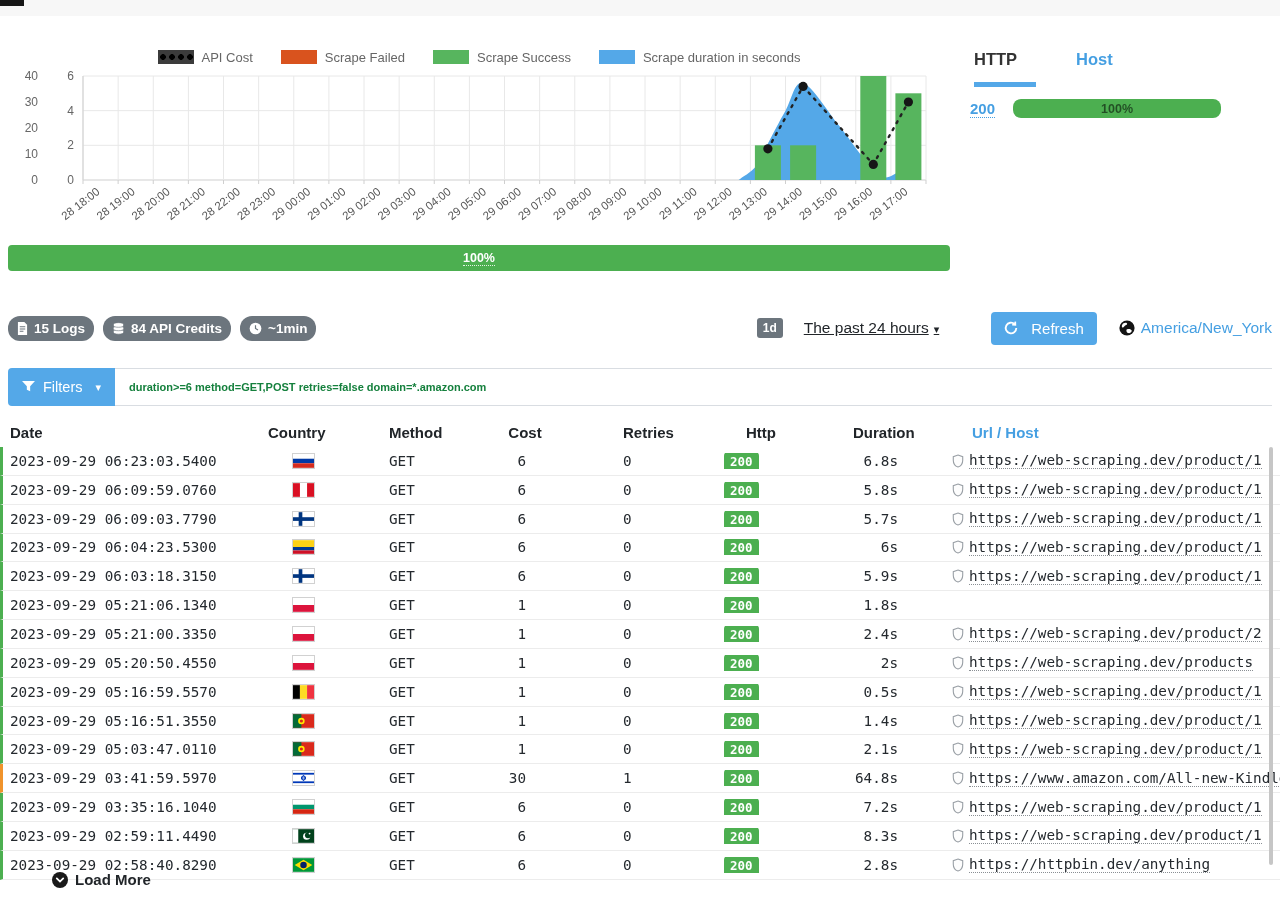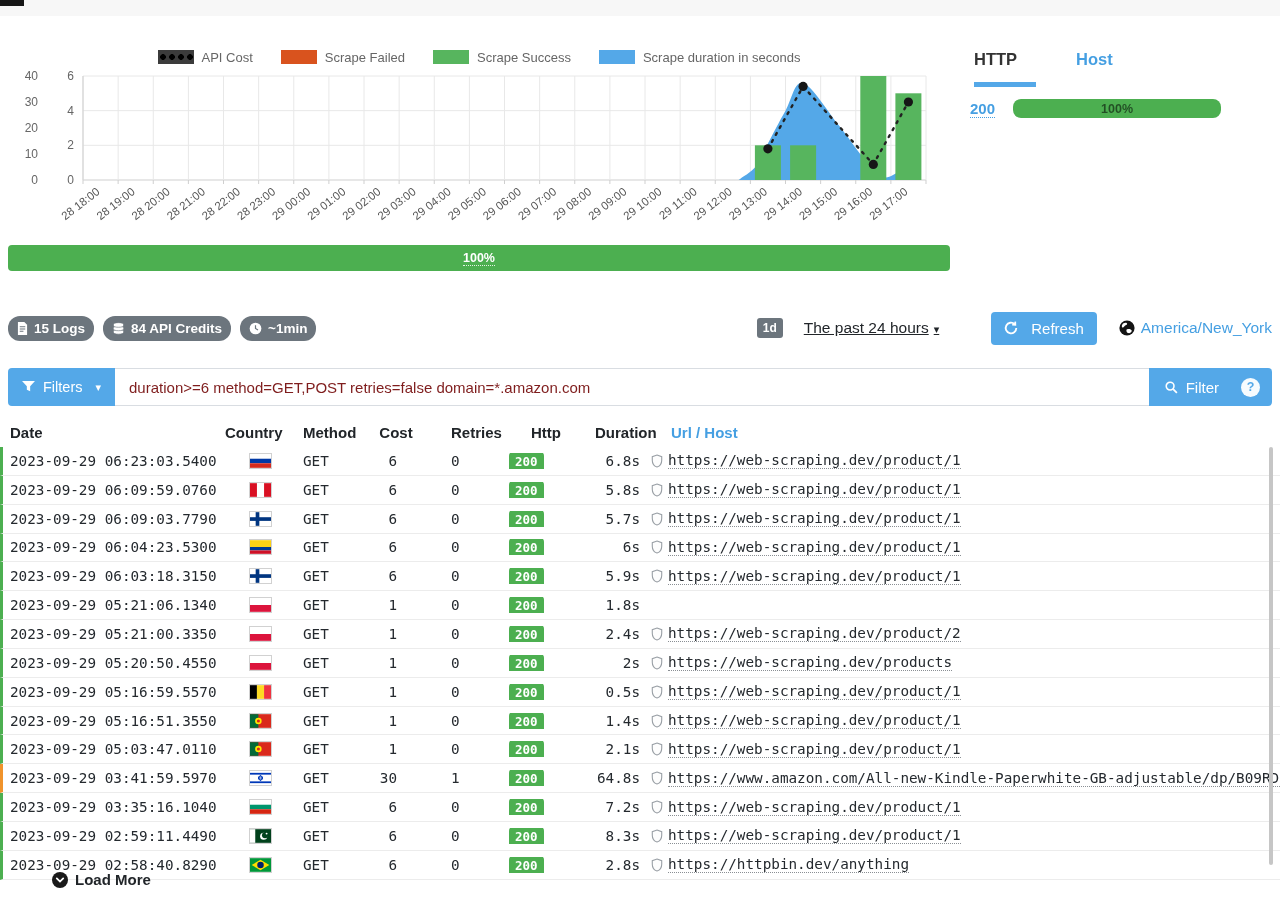--- a/index.html
+++ b/index.html
@@ -46,29 +46,29 @@
   .refresh-btn{margin-left:52px;background:#54a8e8;border:none;color:#fff;font-size:15px;
     border-radius:4px;padding:8px 13px;display:flex;align-items:center;gap:13px;cursor:pointer;font-family:inherit;}
   .tz{display:flex;align-items:center;gap:6px;margin-left:22px;cursor:pointer;}
   .tz-label{color:#459fe2;font-size:15.5px;}
 
   
   .filter-bar{position:absolute;top:368px;left:8px;right:8px;height:38px;display:flex;}
   .filters-btn{background:#54a8e8;border:none;color:#fff;font-size:14.5px;border-radius:4px 0 0 4px;
     padding:0 14px;display:flex;align-items:center;gap:8px;cursor:pointer;font-family:inherit;}
   .filter-input{flex:1;border:1px solid #d9dde2;border-left:none;border-right:none;padding:0 14px;
-    font-size:15px;color:#7f1d1d;font-family:inherit;outline:none;}
+    font-size:11px;color:#15803d;font-family:inherit;outline:none;font-weight:bold;}
   .filter-btn{background:#54a8e8;border:none;color:#fff;font-size:15px;border-radius:0 4px 4px 0;
     padding:0 12px 0 16px;display:flex;align-items:center;gap:8px;cursor:pointer;font-family:inherit;}
   .help-circle{width:19px;height:19px;border-radius:50%;background:rgba(255,255,255,.95);color:#54a8e8;
     font-size:12.5px;font-weight:bold;display:flex;align-items:center;justify-content:center;margin-left:14px;cursor:pointer;}
 
   
   .logs-table{position:absolute;top:418px;left:0;width:1280px;}
-  .t-head,.t-row{display:grid;grid-template-columns:222px 70px 76px 50px 80px 90px 60px 1fr;align-items:center;}
+  .t-head,.t-row{display:grid;grid-template-columns:222px 70px 76px 50px 80px 90px 60px 1fr;align-items:center;gap:43px;}
   .t-head{height:29px;font-weight:bold;font-size:15px;padding-left:3px;}
   .t-head .h-date{padding-left:7px;}
   .t-head .h-country{padding-left:0;}
   .t-head .h-method{padding-left:8px;}
   .t-head .h-cost{text-align:center;}
   .t-head .h-retries{padding-left:30px;}
   .t-head .h-http{text-align:center;}
   .t-head .h-duration{padding-left:4px;}
   .t-head .h-url{padding-left:20px;color:#459fe2;}
   .t-row{height:27.85px;border-bottom:1px solid #ececec;border-left:3px solid #4caf50;
@@ -297,28 +297,20 @@
 
 <div class="filter-bar">
   <button class="filters-btn">
     <svg viewBox="0 0 14 13" width="13" height="12">
         <path d="M0 0h14l-5.2 5.8v5.4L5.2 9.4V5.8Z" fill="#fff"></path>
       </svg>
     <span>Filters</span>
     <span class="caret" style="color:#fff">▾</span>
   </button>
   <input class="filter-input" type="text" value="duration&gt;=6 method=GET,POST retries=false domain=*.amazon.com" style="">
-  <button class="filter-btn">
-    <svg viewBox="0 0 14 14" width="13" height="13">
-        <circle cx="5.5" cy="5.5" r="4.2" fill="none" stroke="#fff" stroke-width="1.7"></circle>
-        <path d="M8.8 8.8l4 4" stroke="#fff" stroke-width="1.9"></path>
-      </svg>
-    <span>Filter</span>
-    <span class="help-circle">?</span>
-  </button>
 </div>
 
 <div class="logs-table">
   <div class="t-head">
     <div class="h-date">Date</div>
     <div class="h-country">Country</div>
     <div class="h-method">Method</div>
     <div class="h-cost">Cost</div>
     <div class="h-retries">Retries</div>
     <div class="h-http">Http</div>

